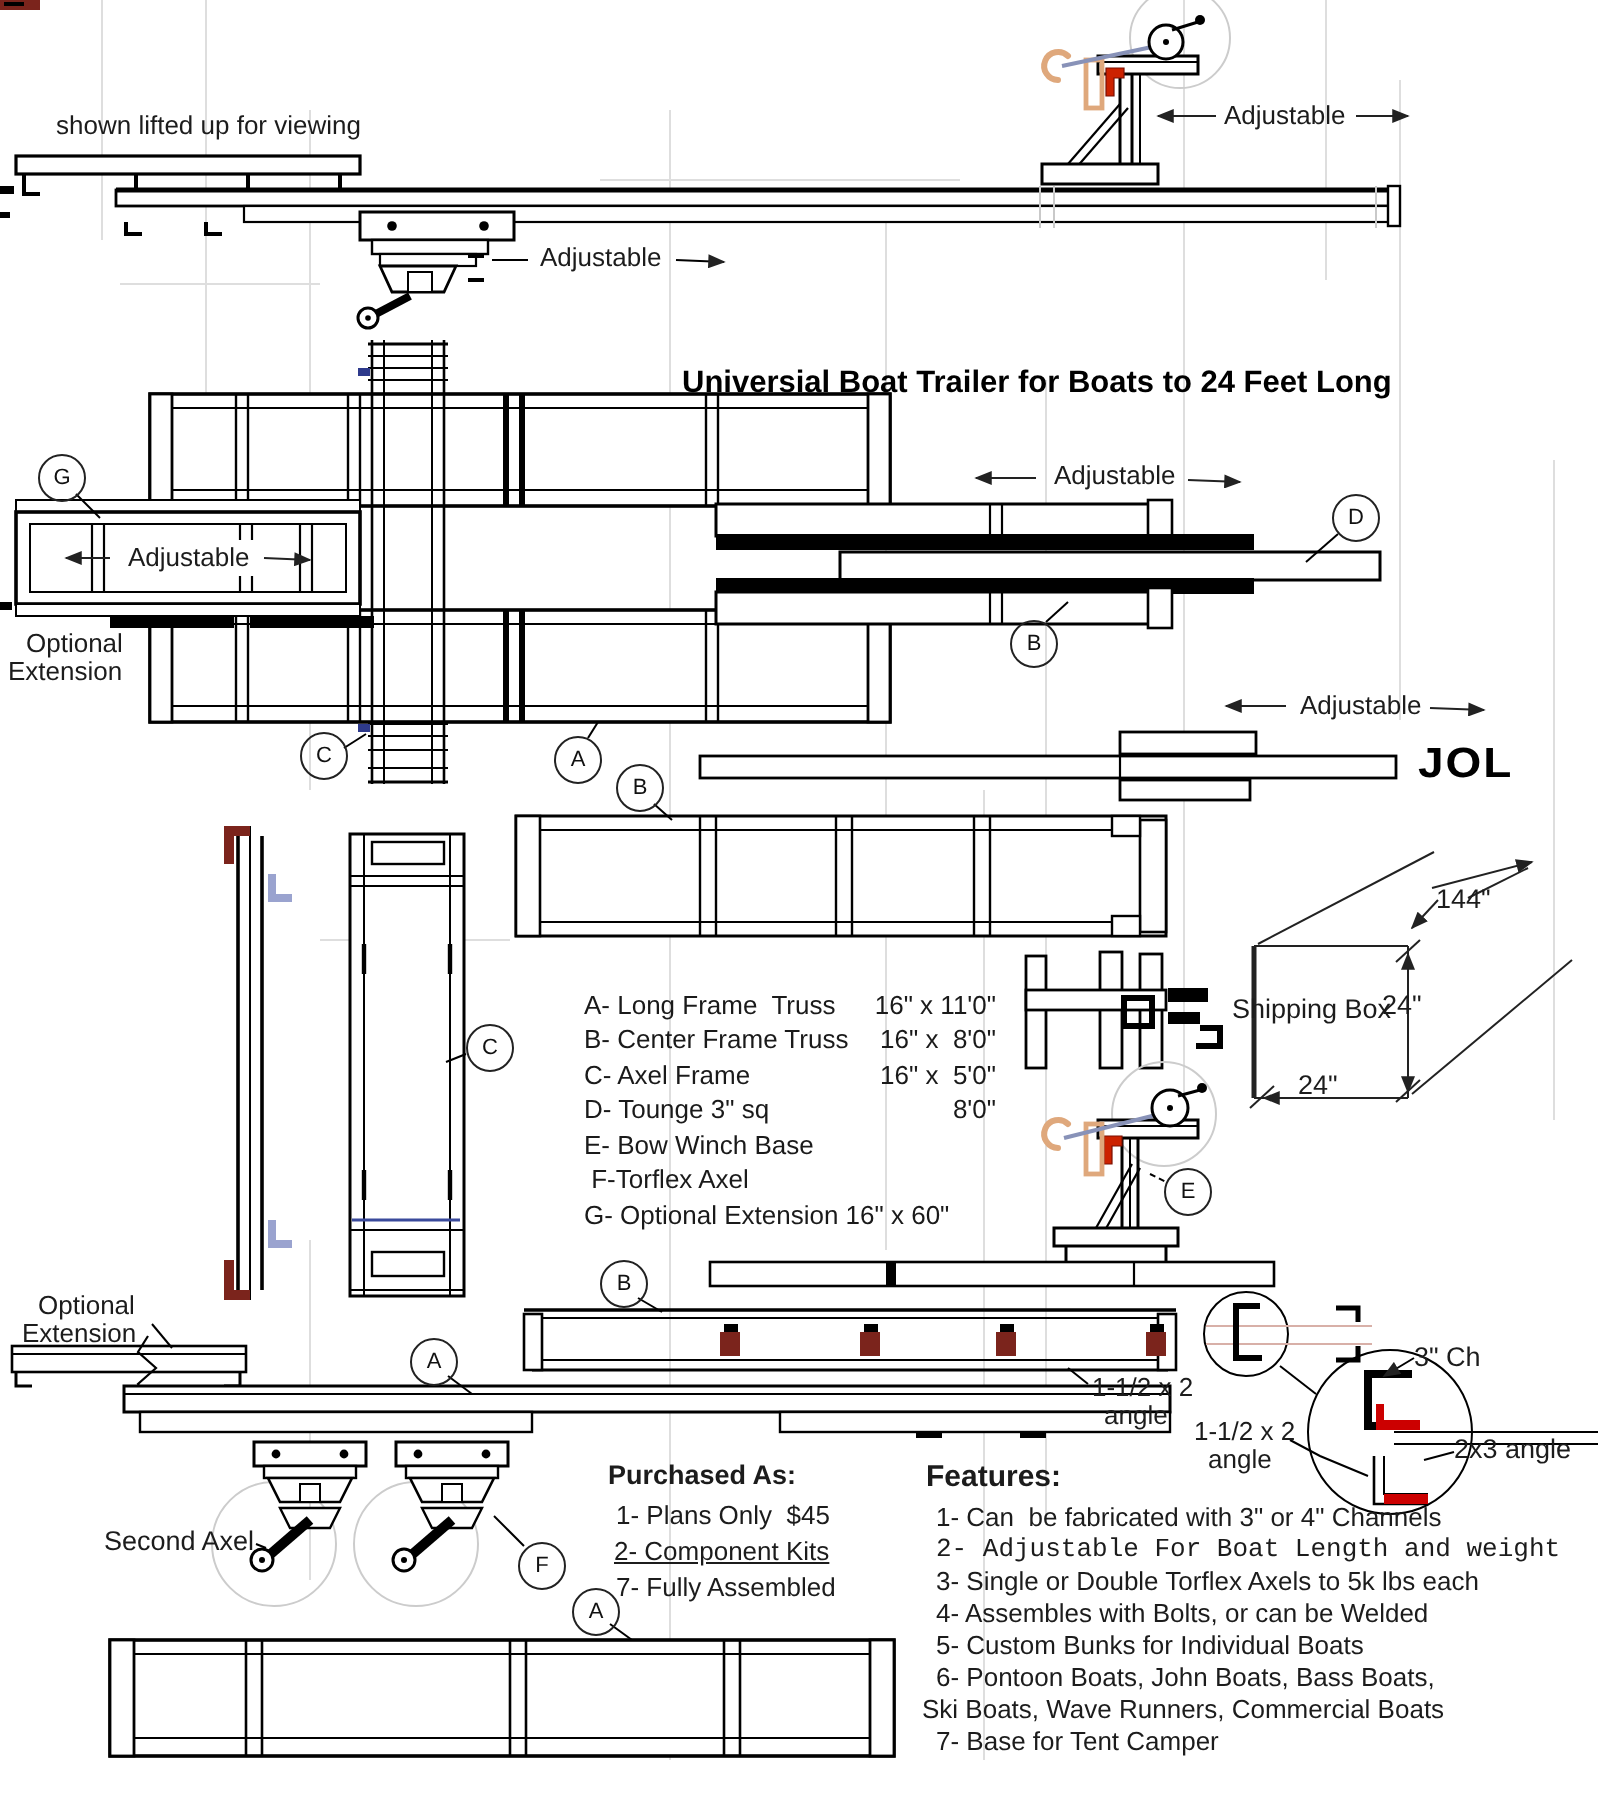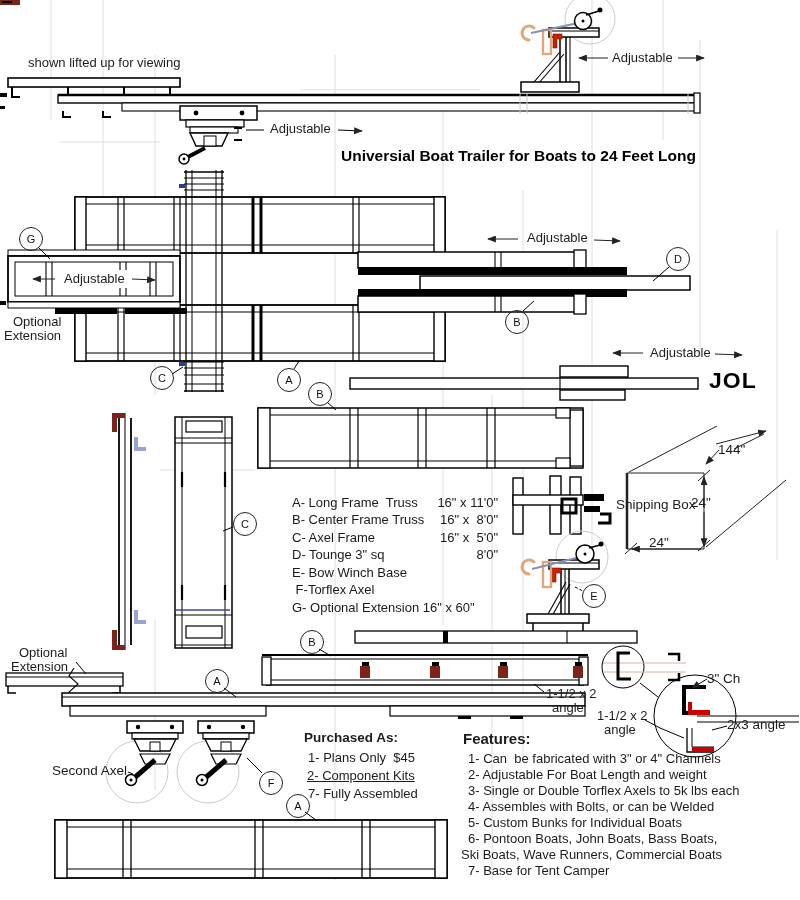--- a/index.html
+++ b/index.html
@@ -1,21 +1,21 @@
 <!DOCTYPE html>
 <html><head>
 <meta charset="utf-8">
 <style>
   html,body{margin:0;padding:0;background:#fff;}
   .stage{position:relative;width:800px;height:900px;background:#ffffff;overflow:hidden;
          font-family:"Liberation Sans",sans-serif;color:#1a1a1a;}
   .stage svg{position:absolute;left:0;top:0;}
   .lbl{position:absolute;white-space:pre;font-size:13px;line-height:1.05;color:#1c1c1c;}
   .lbl.b{font-weight:bold;}
-  .lbl.big{font-size:15.5px;font-weight:bold;color:#000;}
+  .lbl.big{font-size:15.5px;font-weight:bold;color:#000;margin-top:36px;}
   .lbl.h{font-size:15px;font-weight:bold;}
   .lbl.logo{font-size:23px;font-weight:900;letter-spacing:1px;color:#000;transform:scaleY(.92);}
   .balloon{position:absolute;width:22px;height:22px;border:1.3px solid #222;border-radius:50%;
            display:flex;align-items:center;justify-content:center;font-size:11px;color:#111;background:transparent;}
   .prow{position:absolute;width:206px;white-space:pre;font-size:13px;}
   .prow .sz{position:absolute;right:0;top:0;white-space:pre;}
 </style>
 </head>
 <body>
 
@@ -473,21 +473,21 @@
 <div>
   <div class="lbl b" style="left:304px;top:731px;font-size:13.5px;">Purchased As:</div>
   <div class="lbl" style="left:308px;top:751px;">1- Plans Only  $45</div>
   <div class="lbl" style="left:307px;top:769px;text-decoration:underline;">2- Component Kits</div>
   <div class="lbl" style="left:308px;top:787px;">7- Fully Assembled</div>
 </div>
 
 <div>
   <div class="lbl h" style="left:463px;top:731px;">Features:</div>
   <div class="lbl" style="left:468px;top:752px;">1- Can  be fabricated with 3" or 4" Channels</div>
-  <div class="lbl" style="left:468px;top:768px;">2- Adjustable For Boat Length and weight</div>
+  <div class="lbl" style="left:468px;top:768px;font-family:Liberation Mono, monospace;">2- Adjustable For Boat Length and weight</div>
   <div class="lbl" style="left:468px;top:784px;">3- Single or Double Torflex Axels to 5k lbs each</div>
   <div class="lbl" style="left:468px;top:800px;text-align:right;">4- Assembles with Bolts, or can be Welded</div>
   <div class="lbl" style="left:468px;top:816px;text-align:center;">5- Custom Bunks for Individual Boats</div>
   <div class="lbl" style="left:468px;top:832px;">6- Pontoon Boats, John Boats, Bass Boats,</div>
   <div class="lbl" style="left:461px;top:848px;">Ski Boats, Wave Runners, Commercial Boats</div>
   <div class="lbl" style="left:468px;top:864px;">7- Base for Tent Camper</div>
 </div>
 
 <div class="balloon" style="left:19px;top:227px;">G</div>
 <div class="balloon" style="left:666px;top:247px;">D</div>

